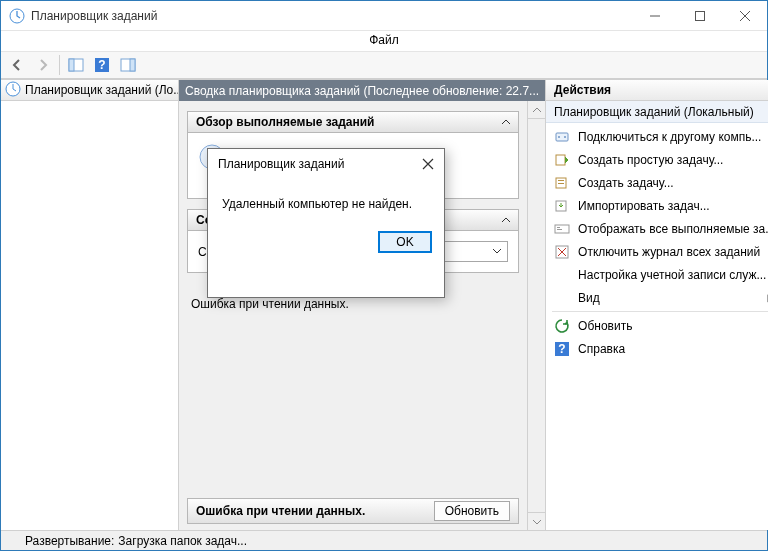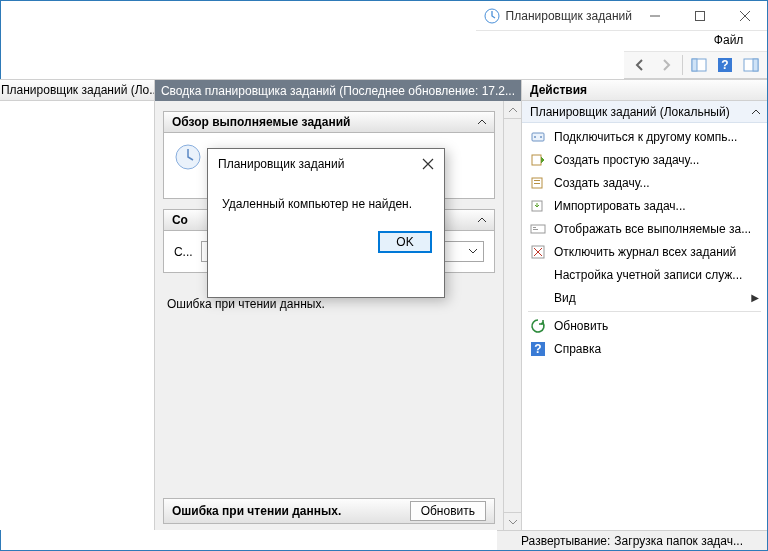--- a/index.html
+++ b/index.html
@@ -1,17 +1,17 @@
 <!DOCTYPE html>
 <html><head>
 <meta charset="utf-8">
 <style>
   * { box-sizing: border-box; margin: 0; padding: 0; font-family: "Segoe UI", Tahoma, sans-serif; font-size: 12px; color: #000; }
   html, body { width: 768px; height: 551px; overflow: hidden; background: #fff; }
-  .window { width: 768px; height: 551px; border: 1px solid #2e7ab8; display: flex; flex-direction: column; background: #fff; align-items: flex-end; }
+  .window { width: 768px; height: 551px; border: 1px solid #2e7ab8; display: flex; flex-direction: column; background: #fff; }
   
   .titlebar { height: 30px; display: flex; align-items: center; background: #fff; border-bottom: 1px solid #e5e5e5; }
   .titlebar .icon { width: 16px; height: 16px; margin: 0 6px 0 8px; }
   .titlebar .title { flex: 1; font-size: 12px; color: #333; }
   .winbtn { width: 45px; height: 29px; display: flex; align-items: center; justify-content: center; }
   .winbtn svg { width: 10px; height: 10px; }
   
   .menubar { height: 20px; display: flex; align-items: center; padding: 0 4px; gap: 2px; background: #fff; flex-direction: column; }
   .menuitem { padding: 2px 8px; cursor: default; }
   
@@ -140,21 +140,21 @@
               <circle cx="8" cy="8" r="7" fill="#fff" stroke="#4a90d9"></circle>
               <path d="M8 3v5l3 2" stroke="#4a90d9" fill="none"></path>
             </svg>
         </span>
         <span>Планировщик заданий (Ло...</span>
       </div>
     </div>
 
     <div class="col center">
       <div class="hdr">
-        <span>Сводка планировщика заданий (Последнее обновление: 17.2...</span>
+        <span>Сводка планировщика заданий (Последнее обновление: 22.7...</span>
       </div>
       <div class="center-body">
         <div class="center-inner">
 
           <div>
             <div class="groupbar">
               <span>Обзор выполняемые заданий</span>
               <span class="chev"><svg width="12" height="12" viewBox="0 0 12 12">
                     <path d="M2 8l4-4 4 4" fill="none" stroke="#333"></path>
                   </svg></span>

